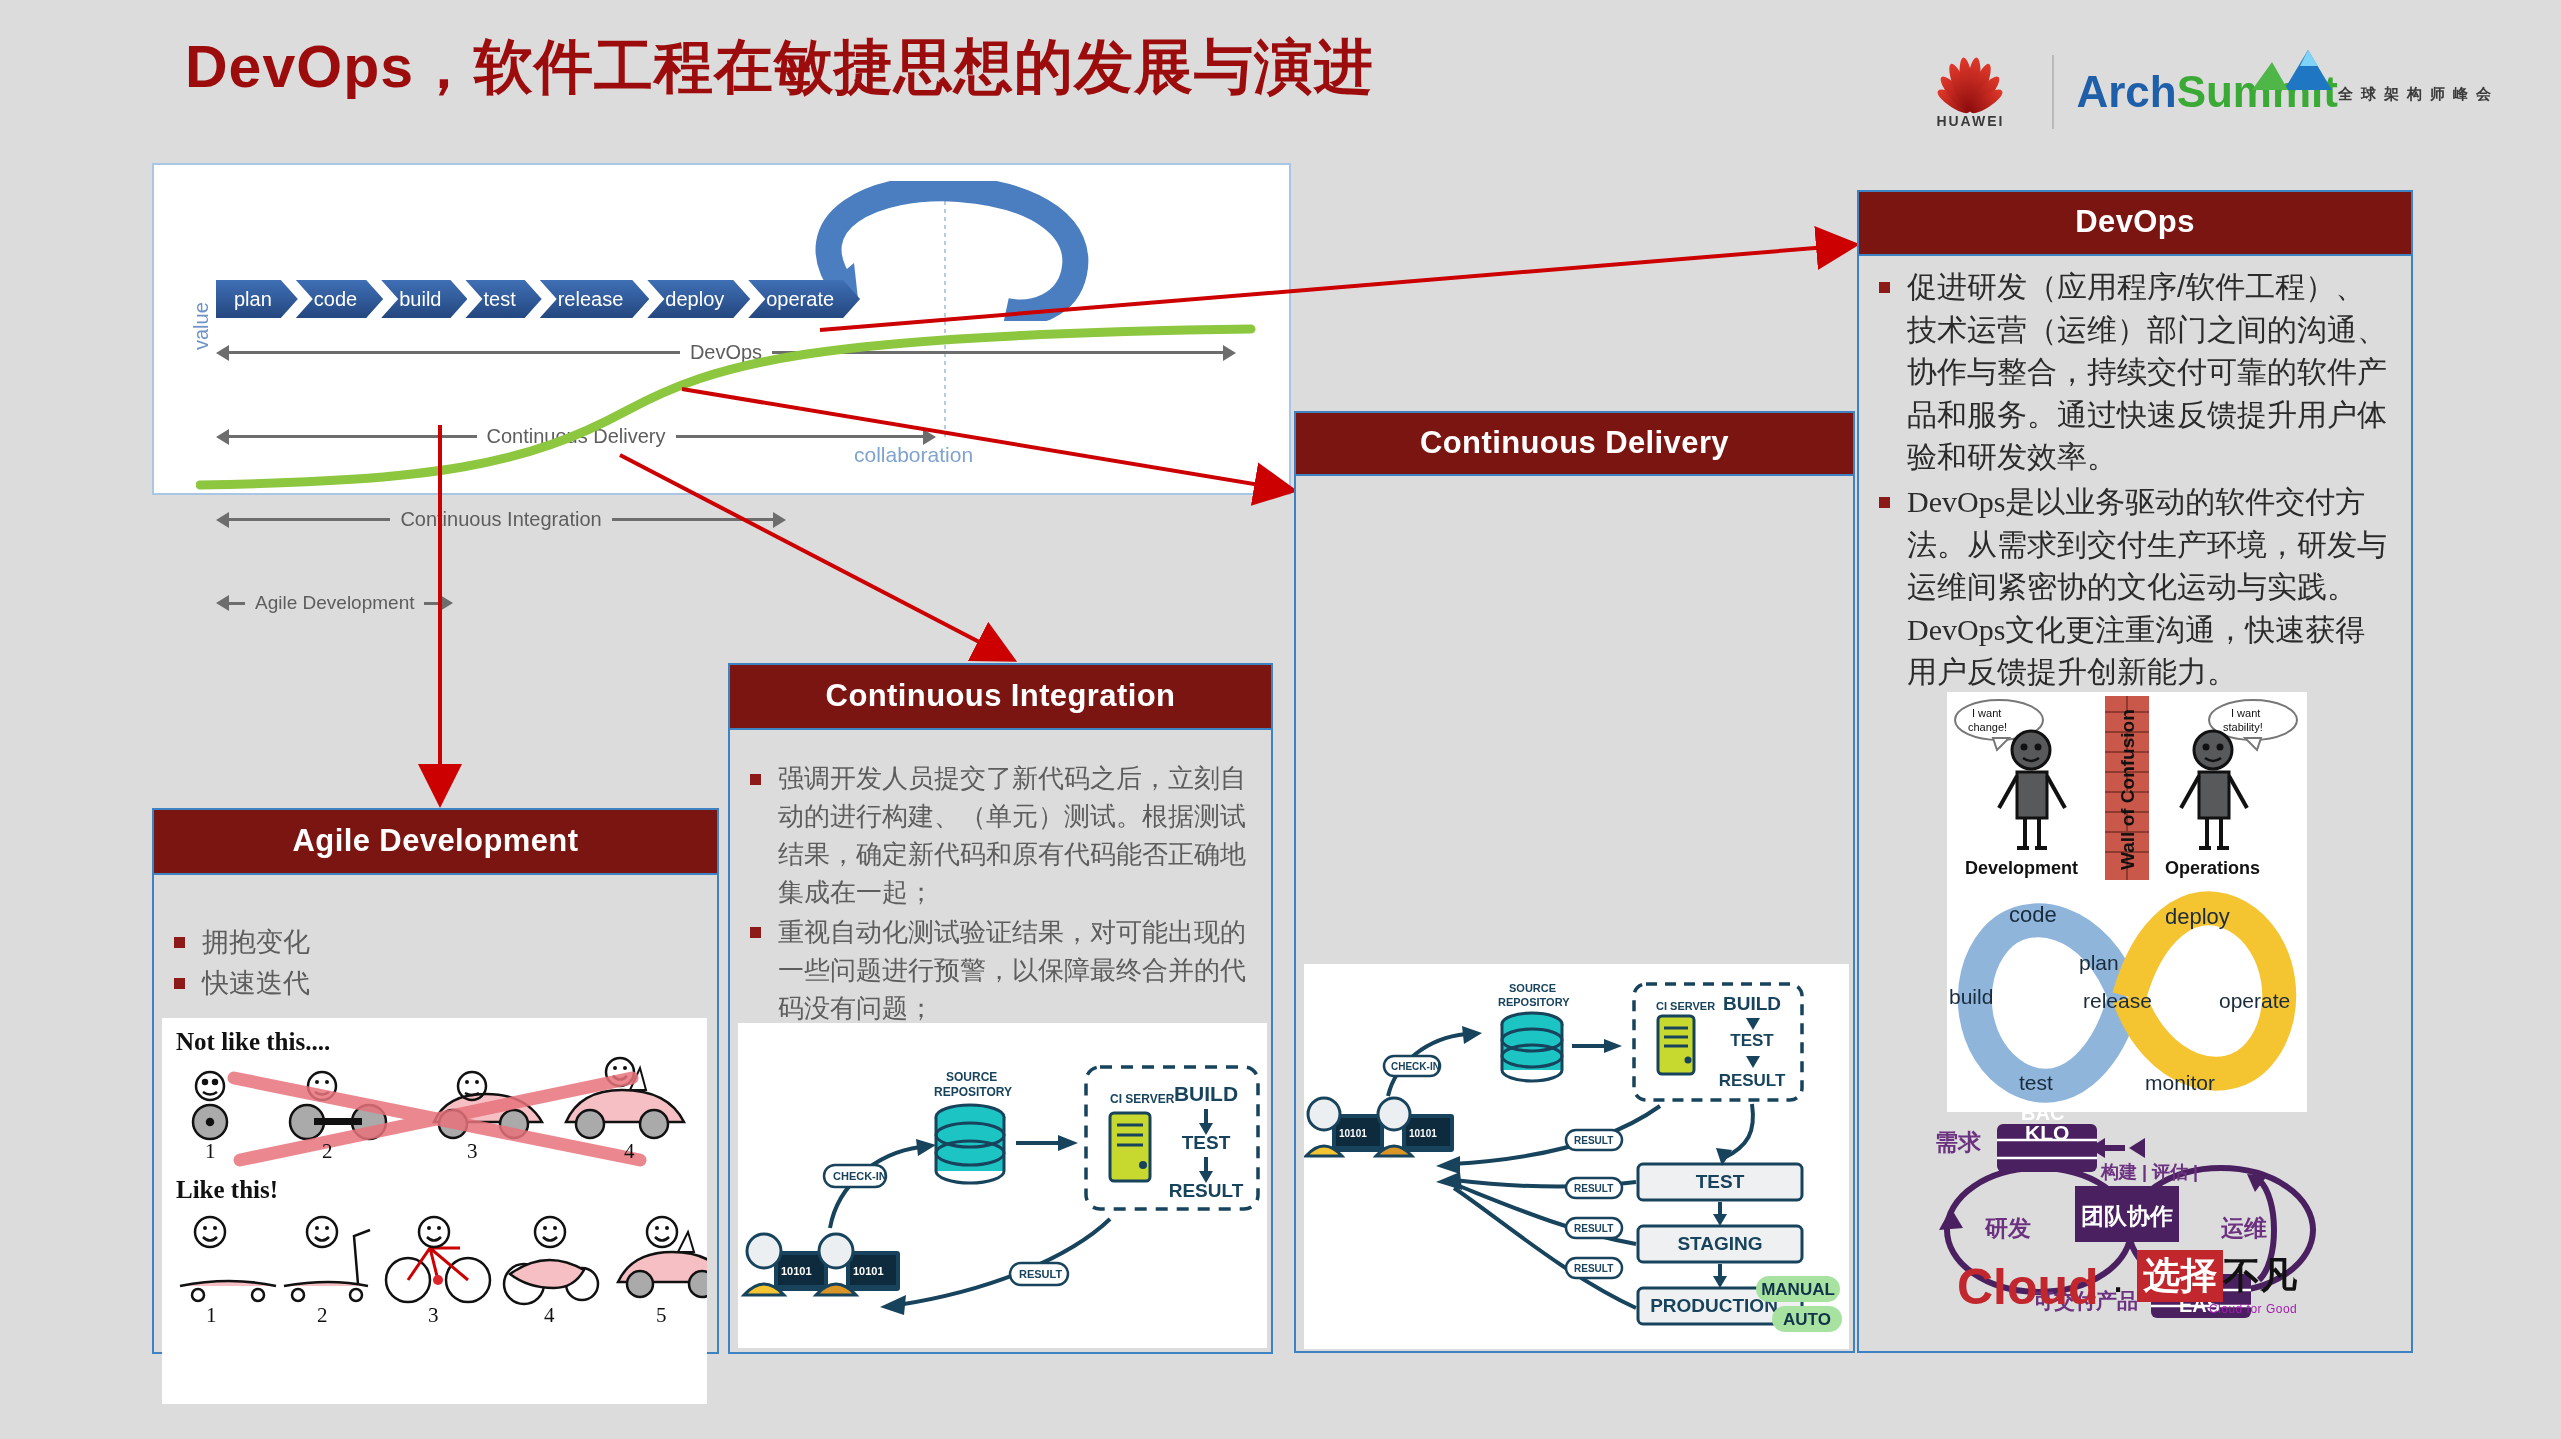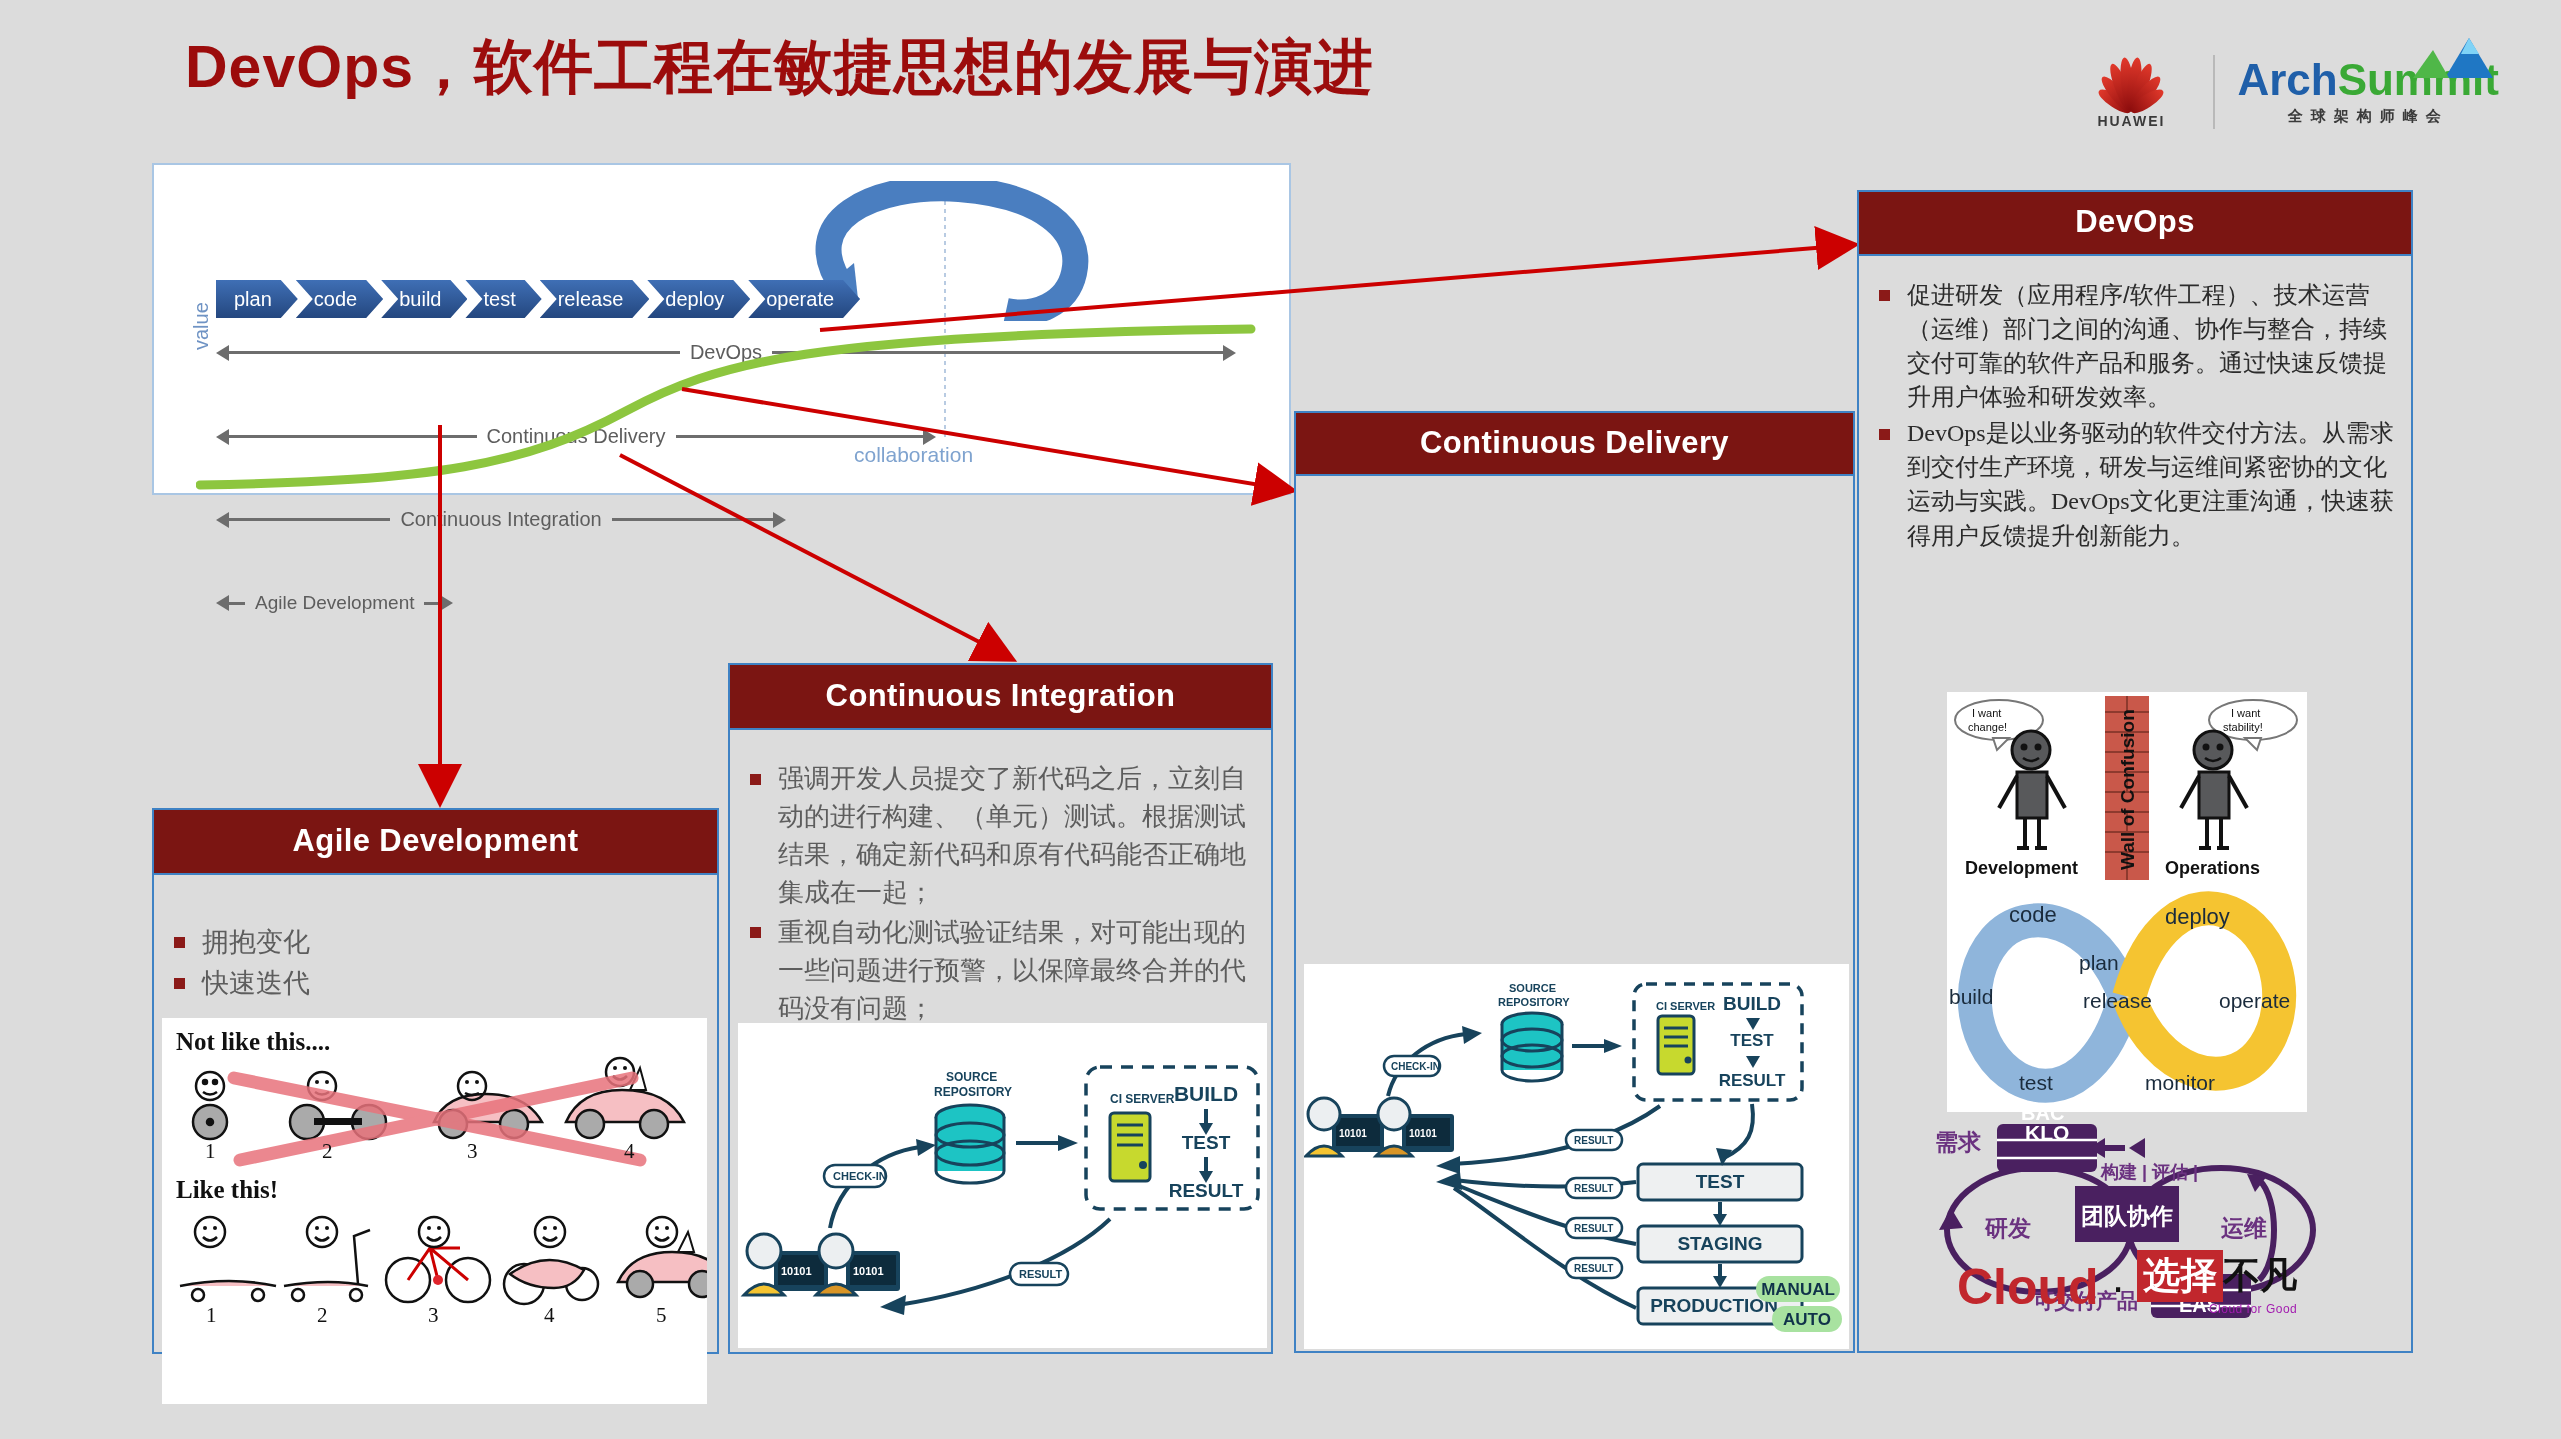--- a/index.html
+++ b/index.html
@@ -26,21 +26,21 @@
   #huawei-logo { display:flex; flex-direction:column; align-items:center; width:120px;}
   .huawei-petals { position: relative; width: 96px; height: 56px; }
   .petal {
     position: absolute; bottom: 0; left: 50%;
     width: 13px; height: 54px; border-radius: 50% 50% 40% 40%;
     background: linear-gradient(to top,#8d0d0d,#e2392b);
     transform-origin: 50% 100%;
   }
   #huawei-label { font-size: 14px; font-weight: bold; color: #3a3a3a; letter-spacing: 2px; margin-top: 2px;}
   #logo-divider { width: 2px; height: 74px; background: #b9b9b9; }
-  #archsummit-logo { display: flex; flex-direction: column; align-items: center; }
+  #archsummit-logo { display: flex; flex-direction: row; align-items: center; }
   .as-wordmark { font-size: 44px; font-weight: bold; line-height: 1; position: relative; }
   .as-arch { color: #1f5fa9; }
   .as-summit { color: #3aa935; }
   .as-mountain { position: absolute; right: -4px; top: -24px; }
   .as-sub { font-size: 15px; color: #3a3a3a; letter-spacing: 8px; margin-top: 5px; font-weight: bold;}
 
   
   .panel {
     position: absolute; background: #dcdcdc;
     border: 2px solid #3f82c4;
@@ -115,21 +115,21 @@
 
   
   #cd-panel { left: 1294px; top: 411px; width: 561px; height: 942px; }
   #cd-panel .panel-header { font-size: 31px; padding: 12px 0 13px; }
   #cd-panel ul.bullets { margin-top: 10px; font-size: 26px; line-height: 1.43; }
   #cd-fig { position: absolute; left: 8px; top: 551px; width: 545px; height: 385px; }
 
   
   #devops-panel { left: 1857px; top: 190px; width: 556px; height: 1163px; }
   #devops-panel .panel-header { font-size: 31px; padding: 12px 0 14px; }
-  #devops-panel ul.bullets { margin-top: 12px; font-size: 24px; line-height: 1.42; }
+  #devops-panel ul.bullets { margin-top: 0; font-size: 30px; line-height: 1.42; }
   #devops-panel ul.bullets > li { color: #2b2b2b; }
   #wall-fig { position: absolute; left: 88px; top: 500px; width: 360px; height: 190px; }
   #infinity-fig { position: absolute; left: 88px; top: 690px; width: 360px; height: 230px; }
   #devrun-fig { position: absolute; left: 70px; top: 920px; width: 400px; height: 240px; }
 
   
   .ft { position: absolute; font-weight: bold; color: #12415c; }
 </style>
 </head>
 <body>

